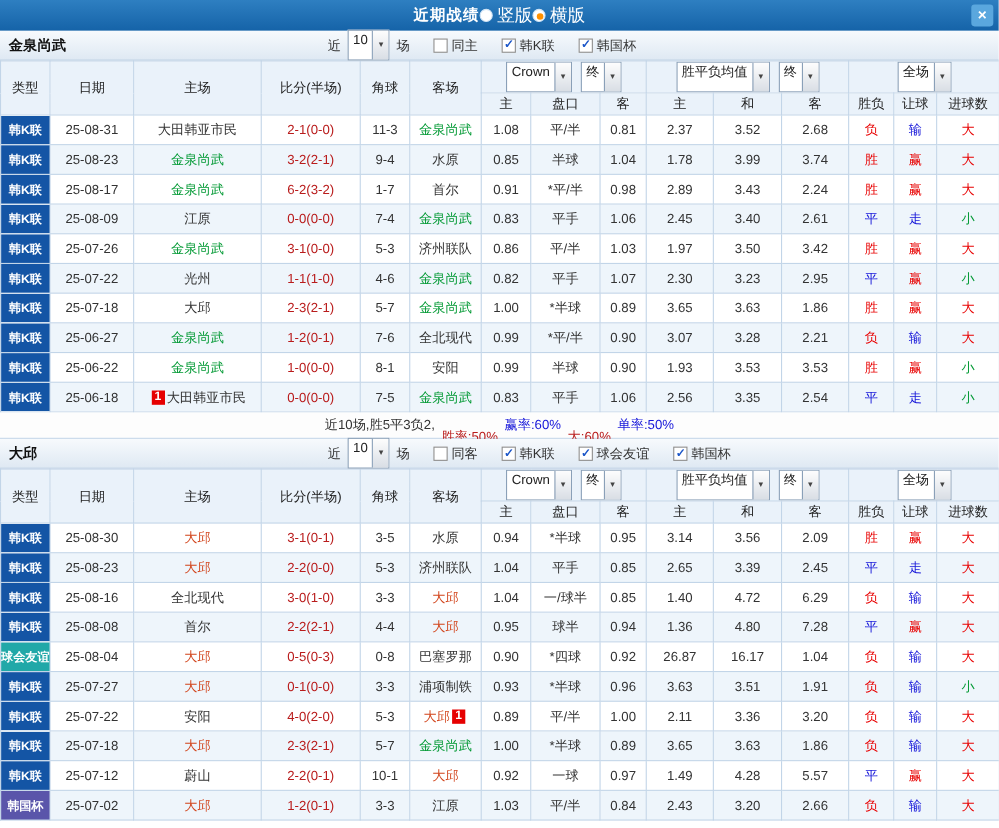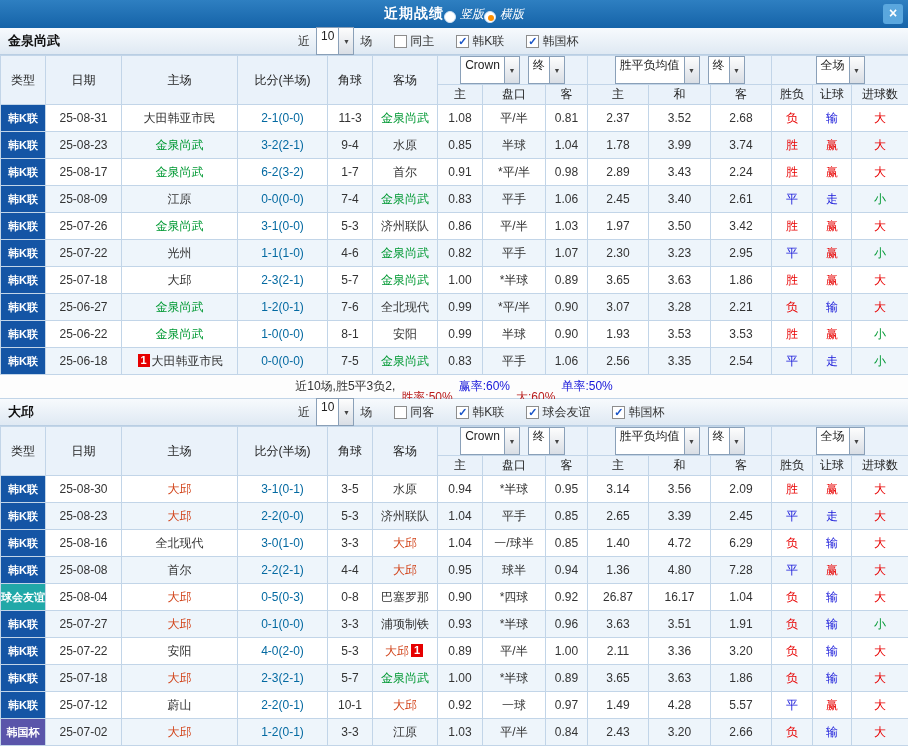--- a/index.html
+++ b/index.html
@@ -4,21 +4,21 @@
 <style>
   * { margin:0; padding:0; box-sizing:border-box; }
   html,body { width:908px; height:753px; overflow:hidden; }
   body { font-family:"Liberation Sans", sans-serif; font-size:12px; background:#fff; color:#333; }
 
   
   .titlebar { height:28px; background:linear-gradient(180deg,#2e7fc1,#1563a8); position:relative;
               display:flex; align-items:center; color:#fff; }
   .titlebar-center { margin:0 auto; display:flex; align-items:center; gap:0; }
   .panel-title { font-weight:bold; font-size:14px; letter-spacing:1px; }
-  .radio-label { display:flex; align-items:flex-end; gap:4px; font-size:12px; cursor:pointer;font-style:italic; }
+  .radio-label { display:flex; align-items:center; gap:4px; font-size:16px; cursor:pointer; }
   .radio { width:12px; height:12px; border-radius:50%; background:#fff; border:1px solid #cfe3f5; position:relative; display:inline-block; }
   .radio.sel::after { content:''; position:absolute; left:3px; top:3px; width:6px; height:6px; border-radius:50%; background:#ff9000; }
   .close-btn { position:absolute; right:5px; top:4px; width:20px; height:20px; background:#5aa7de; color:#fff;
                text-align:center; line-height:19px; border-radius:3px; font-size:14px; font-weight:bold; cursor:pointer; }
 
   
   .section-bar { height:27px; background:linear-gradient(180deg,#f7fafd,#dfe9f3); border-bottom:1px solid #b9cee3;
                  position:relative; display:flex; align-items:center; }
   .team-name { font-weight:bold; font-size:13px; color:#111; padding-left:8px; }
   .controls { position:absolute; left:298px; top:0; height:100%; display:flex; align-items:center; gap:6px; color:#333; }
@@ -36,21 +36,21 @@
   table { border-collapse:collapse; table-layout:fixed; width:908px; }
   th,td { border:1px solid #c2d5e8; text-align:center; overflow:hidden; white-space:nowrap; }
   thead th { background:#eaf2fa; font-weight:normal; color:#222; height:20px; font-size:12px; }
   .hgroup-inner { display:flex; justify-content:center; align-items:center; gap:8px; }
   tbody td { height:27px; font-size:12px; color:#333; background:#fff; }
   tr.alt td { background:#eef5fb; }
   td.league { color:#fff; font-weight:bold; font-size:11px; }
   td.league.lg-k { background:#1455a5; }
   td.league.lg-f { background:#21a8a8; }
   td.league.lg-c { background:#5a55aa; }
-  td.score { color:#0369a1; }
+  td.score { color:#b91c1c; }
   .hl-green { color:#009933; }
   .hl-red { color:#d2451c; }
   .card { display:inline-block; min-width:12px; height:13px; background:#e60000; color:#fff; font-size:11px;
           line-height:13px; padding:0 1px; margin:0 2px; font-weight:bold; vertical-align:1px; }
   .res-red { color:#e80000; } .res-blue { color:#1616d9; } .res-green { color:#009933; }
 
   
   .summary { height:24px; display:flex; align-items:center; justify-content:center; gap:6px;
              border-bottom:1px solid #c2d5e8; background:#fdfdfd; font-size:12px; }
   .sum-dark { color:#333; } .sum-red { color:#b91c1c;margin-top:22px; } .sum-blue { color:#1616d9; }

